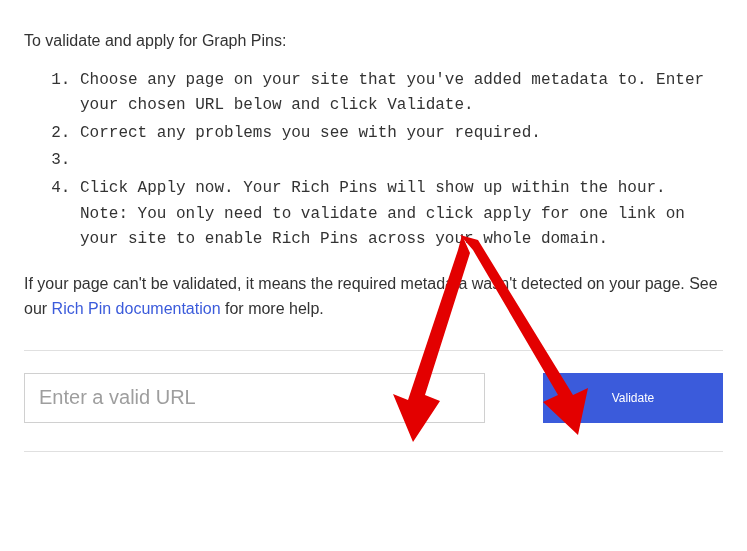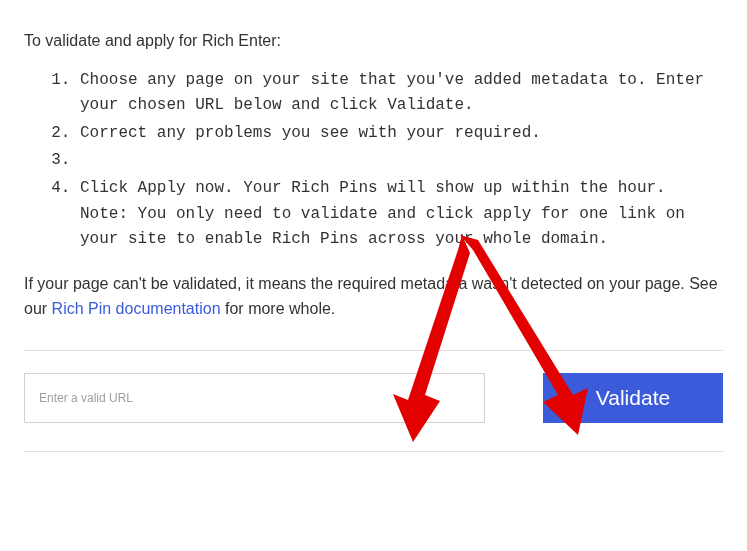--- a/index.html
+++ b/index.html
@@ -41,57 +41,57 @@
       display: flex;
       gap: 58px;
       align-items: stretch;
       margin-bottom: 28px;
     }
     .url-input {
       flex: 1;
       height: 50px;
       border: 1px solid #d0d0d0;
       padding: 0 14px;
-      font-size: 12px;
+      font-size: 20px;
       color: #333;
       outline: none;
     }
     .url-input::placeholder { color: #9e9e9e; }
     .validate-btn {
       width: 180px;
       height: 50px;
       background: #3b5bdb;
       color: #fff;
       border: none;
-      font-size: 21px;
+      font-size: 12px;
       cursor: pointer;
     }
     .arrows {
       position: absolute;
       pointer-events: none;
     }
   </style>
 </head>
 <body>
 
-<p class="intro">To validate and apply for Rich Enter:</p>
+<p class="intro">To validate and apply for Graph Pins:</p>
 
 <ol>
   <li>Choose any page on your site that you've added metadata to. Enter your chosen URL below and click Validate.</li>
   <li>Correct any problems you see with your required.</li>
   <li>
   </li>
   <li>
     <span>Click Apply now. Your Rich Pins will show up within the hour.</span>
     <div class="note">Note: You only need to validate and click apply for one link on your site to enable Rich Pins across your whole domain.</div>
   </li>
 </ol>
 
 <p class="footer-para">
-  <span>If your page can't be validated, it means the required metadata wasn't detected on your page. See our </span><a href="#" class="link">Rich Pin documentation</a><span> for more whole.</span>
+  <span>If your page can't be validated, it means the required metadata wasn't detected on your page. See our </span><a href="#" class="link">Rich Pin documentation</a><span> for more help.</span>
 </p>
 
 <hr class="divider">
 
 <div class="form-row">
   <input type="text" class="url-input" placeholder="Enter a valid URL" style="">
   <button class="validate-btn">Validate</button>
 </div>
 
 <hr class="divider" style="margin-top:0">

